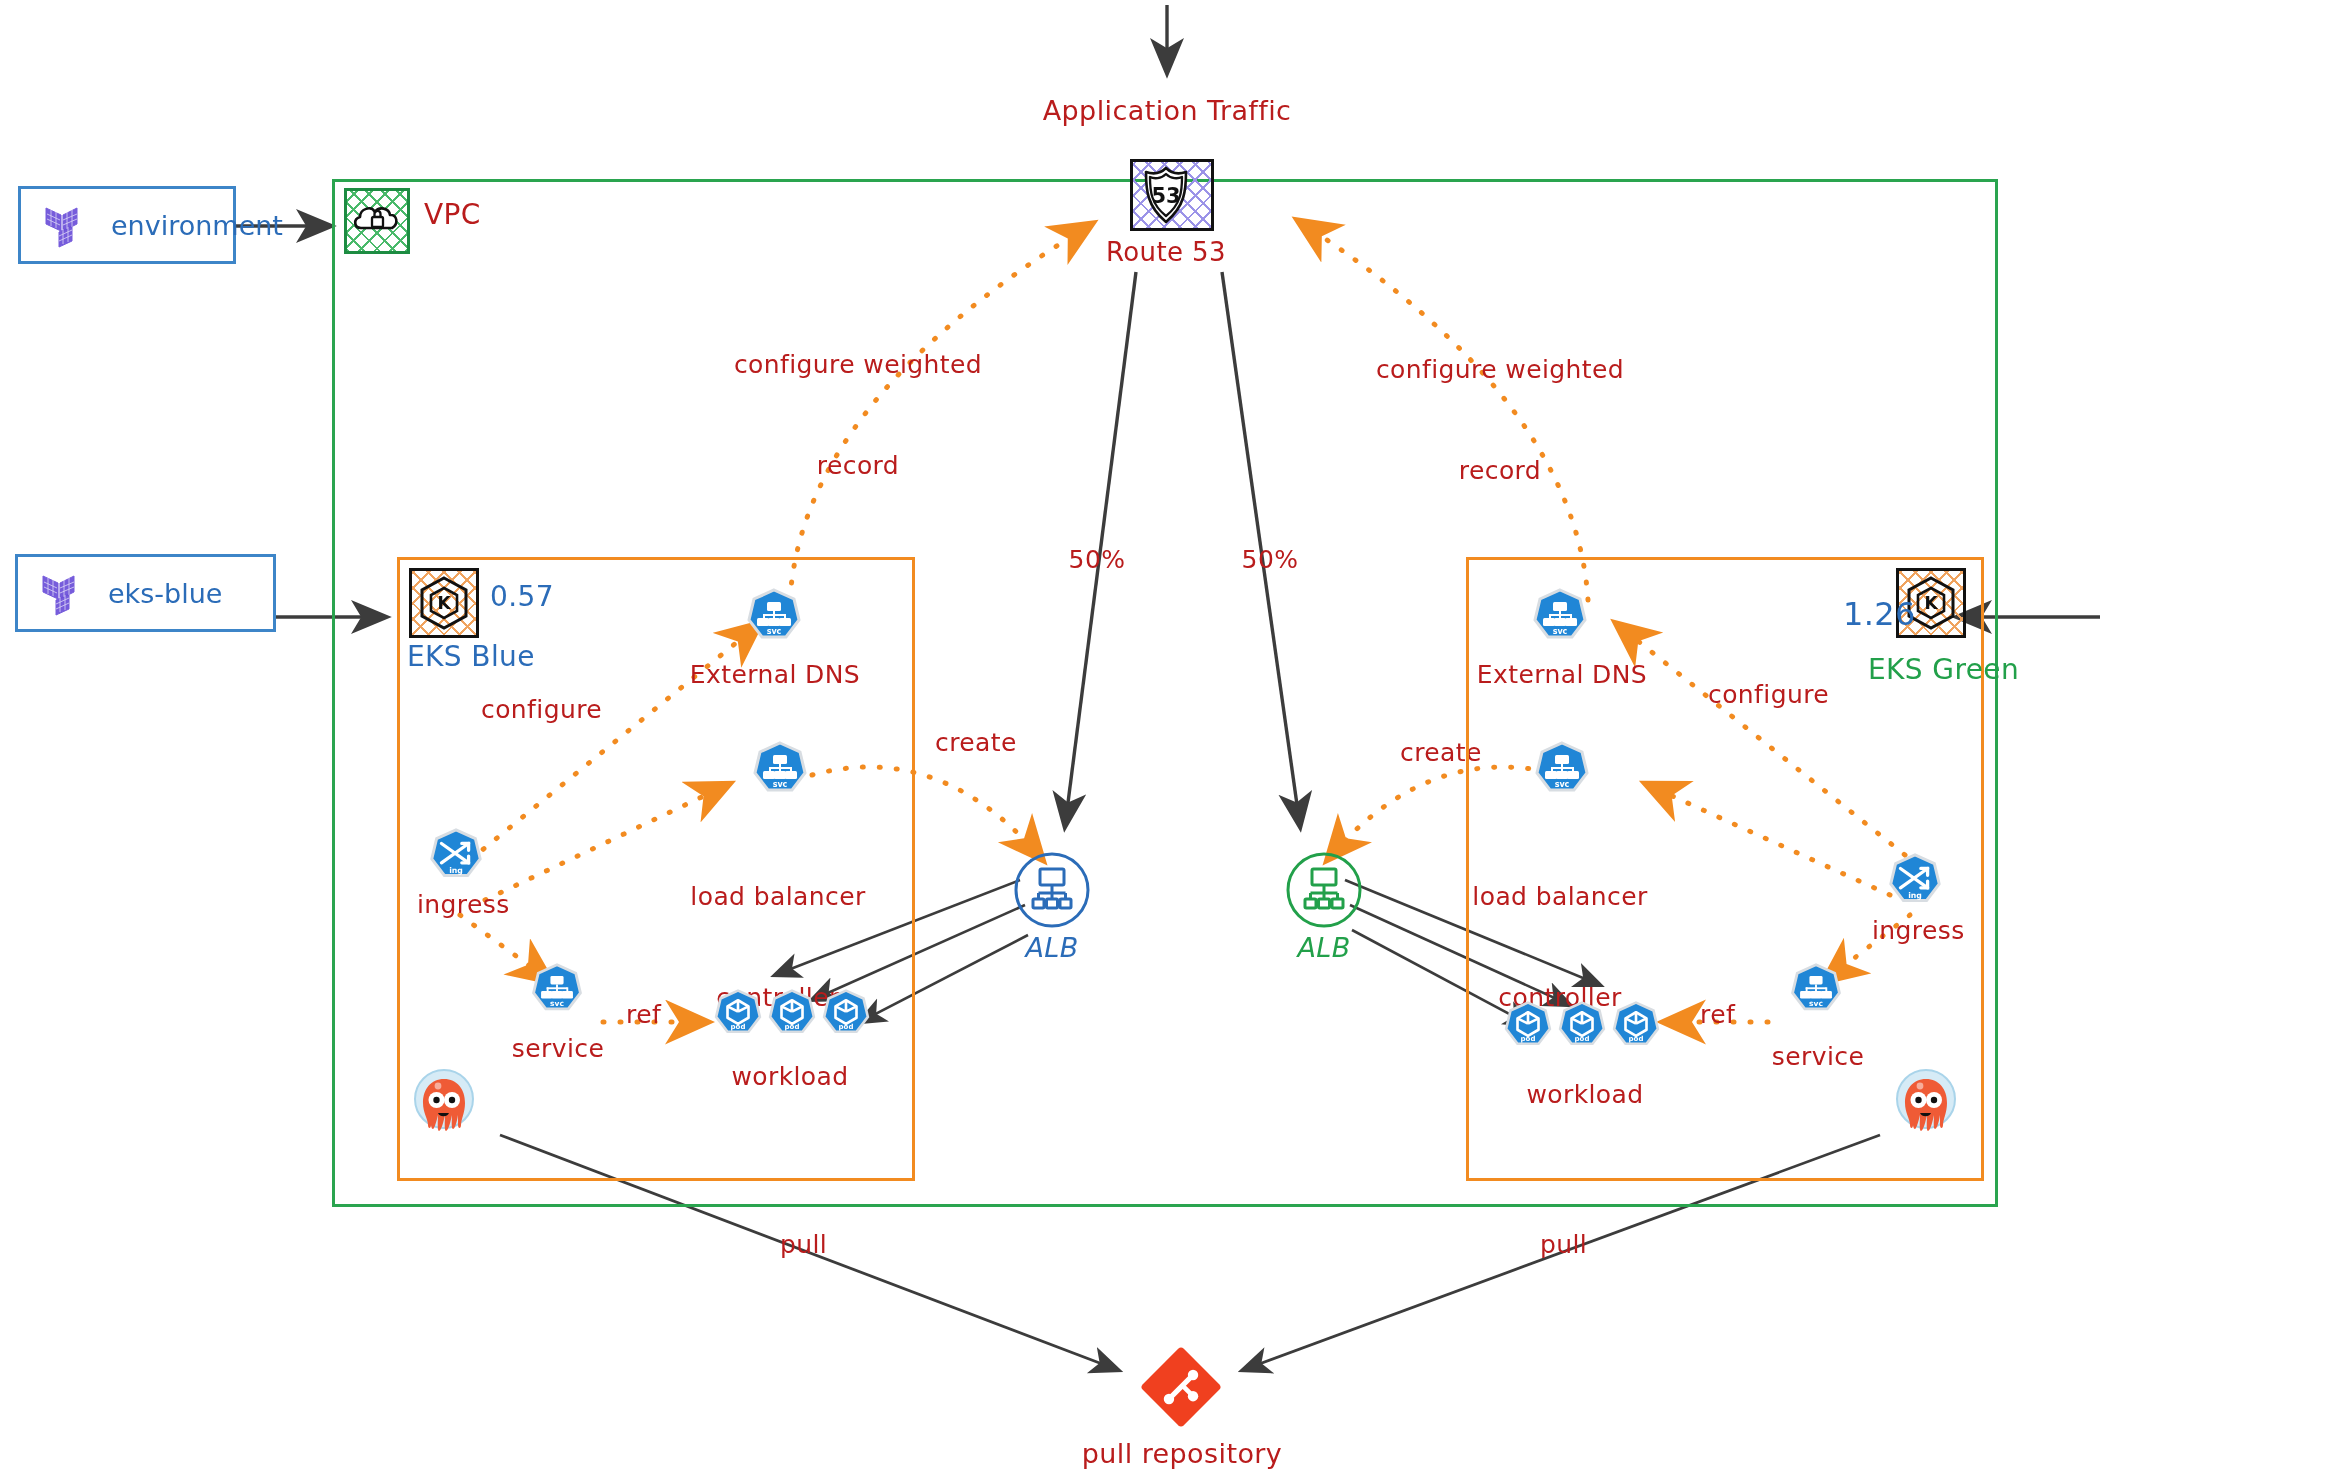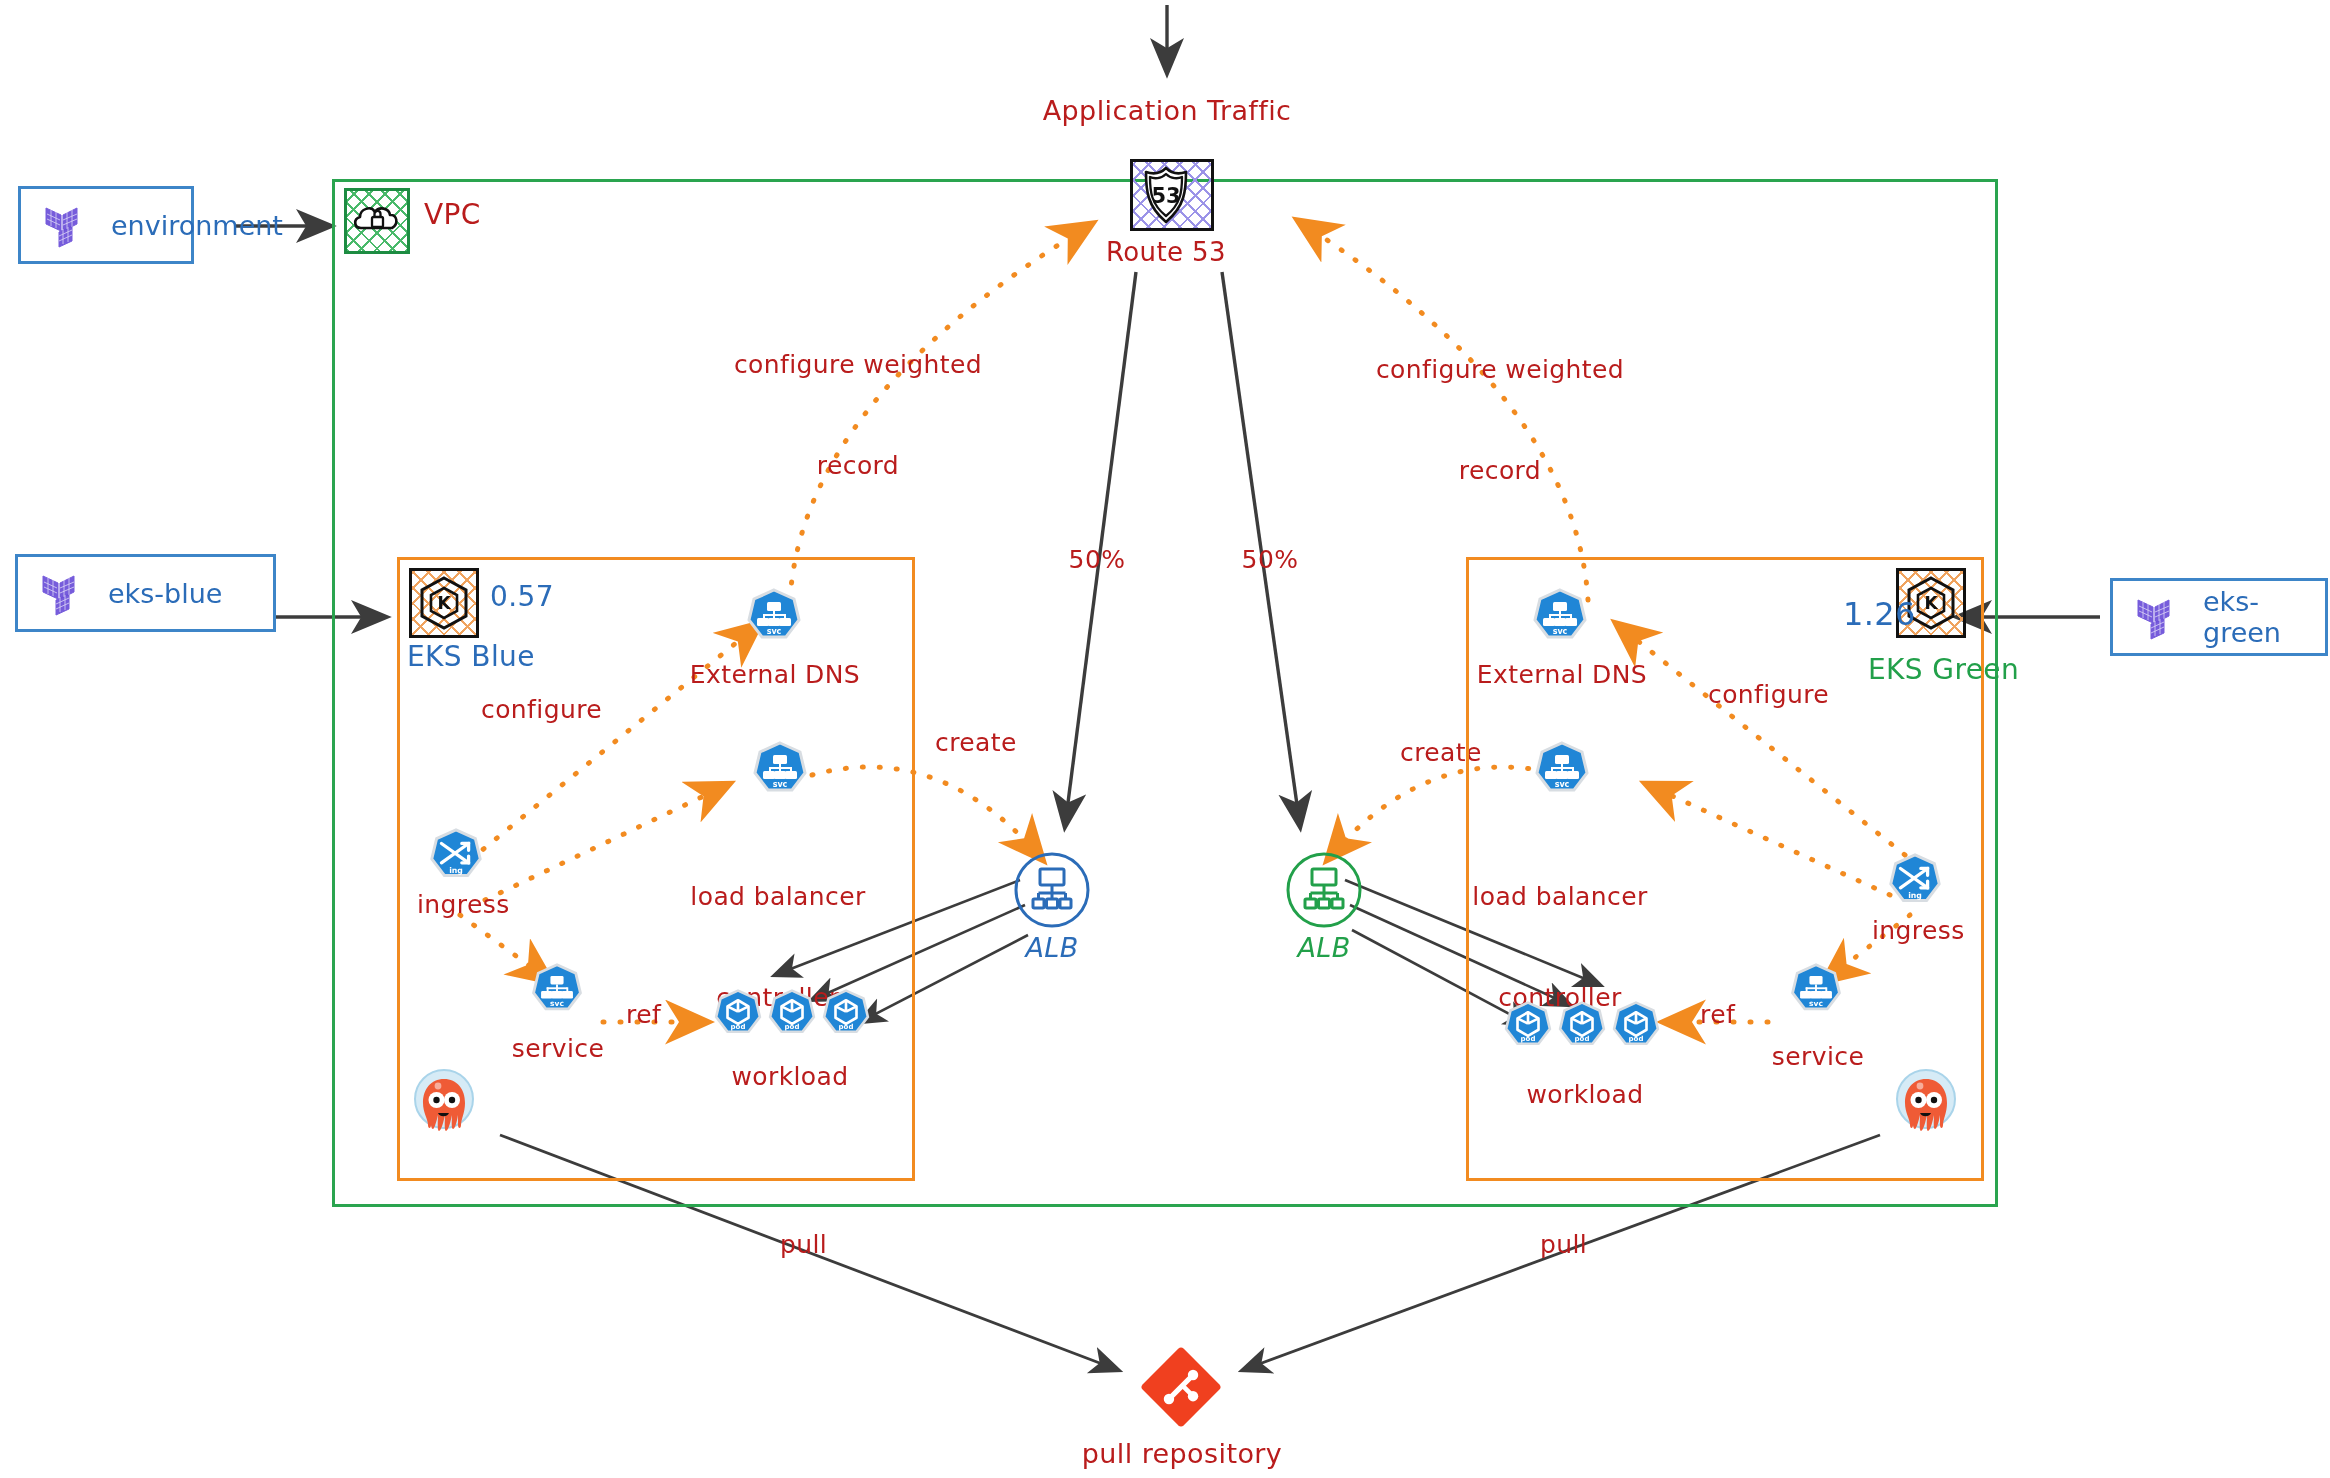--- a/index.html
+++ b/index.html
@@ -190,21 +190,21 @@
     <div>record</div>
   </div>
   <div class="lbl ctr" style="left:1500px; top:285px; line-height:1.35;">
     <div>configure weighted</div>
     <div>record</div>
   </div>
 
   <div class="lbl ctr" style="left:1097px; top:545px;">50%</div>
   <div class="lbl ctr" style="left:1270px; top:545px;">50%</div>
 
-  <div class="tf-box" style="left:18px; top:186px; width:176px; height:78px;">
+  <div class="tf-box" style="left:18px; top:186px; width:218px; height:78px;">
     <span>
       <svg width="50" height="50" viewBox="0 0 50 50">
         <g fill="#6b4fd8" stroke="#6b4fd8" stroke-width="1">
           <path d="M3,10 L18,17 L18,33 L3,26 Z" opacity="0.92"></path>
           <path d="M20,17 L34,10 L34,26 L20,33 Z" opacity="0.92"></path>
           <path d="M16,34 L29,28 L29,43 L16,49 Z" opacity="0.92"></path>
         </g>
         <g stroke="#ffffff" stroke-width="0.8" opacity="0.75">
           <path d="M8,12 L8,28 M13,14 L13,30 M4,16 L17,22 M4,21 L17,27"></path>
           <path d="M24,14 L24,31 M29,12 L29,29 M20,22 L34,16 M20,27 L34,21"></path>
@@ -226,37 +226,20 @@
         <g stroke="#ffffff" stroke-width="0.8" opacity="0.75">
           <path d="M8,12 L8,28 M13,14 L13,30 M4,16 L17,22 M4,21 L17,27"></path>
           <path d="M24,14 L24,31 M29,12 L29,29 M20,22 L34,16 M20,27 L34,21"></path>
           <path d="M20,31 L20,46 M25,29 L25,44 M16,38 L29,32 M16,43 L29,37"></path>
         </g>
       </svg>
     </span>
     <span class="tf-text">eks-blue</span>
   </div>
 
-  <div class="tf-box" style="left:2110px; top:578px; width:218px; height:78px;">
-    <span>
-      <svg width="50" height="50" viewBox="0 0 50 50">
-        <g fill="#6b4fd8" stroke="#6b4fd8" stroke-width="1">
-          <path d="M3,10 L18,17 L18,33 L3,26 Z" opacity="0.92"></path>
-          <path d="M20,17 L34,10 L34,26 L20,33 Z" opacity="0.92"></path>
-          <path d="M16,34 L29,28 L29,43 L16,49 Z" opacity="0.92"></path>
-        </g>
-        <g stroke="#ffffff" stroke-width="0.8" opacity="0.75">
-          <path d="M8,12 L8,28 M13,14 L13,30 M4,16 L17,22 M4,21 L17,27"></path>
-          <path d="M24,14 L24,31 M29,12 L29,29 M20,22 L34,16 M20,27 L34,21"></path>
-          <path d="M20,31 L20,46 M25,29 L25,44 M16,38 L29,32 M16,43 L29,37"></path>
-        </g>
-      </svg>
-    </span>
-    <span class="tf-text">eks-green</span>
-  </div>
 
   <div class="cluster-box" style="left:397px; top:557px; width:512px; height:618px;"></div>
 
   <div class="hatch-tile hatch-orange" style="left:409px; top:568px; width:70px; height:70px;">
     <svg width="64" height="64" viewBox="0 0 64 64">
       <path d="M32,7 L54,19 L54,45 L32,57 L10,45 L10,19 Z" fill="none" stroke="#111" stroke-width="3"></path>
       <path d="M32,17 L45,24 L45,40 L32,47 L19,40 L19,24 Z" fill="none" stroke="#111" stroke-width="2.6"></path>
       <text x="32" y="38" text-anchor="middle" font-family="DejaVu Sans, sans-serif" font-size="17" font-weight="bold" fill="#111">K</text>
     </svg>
   </div>

